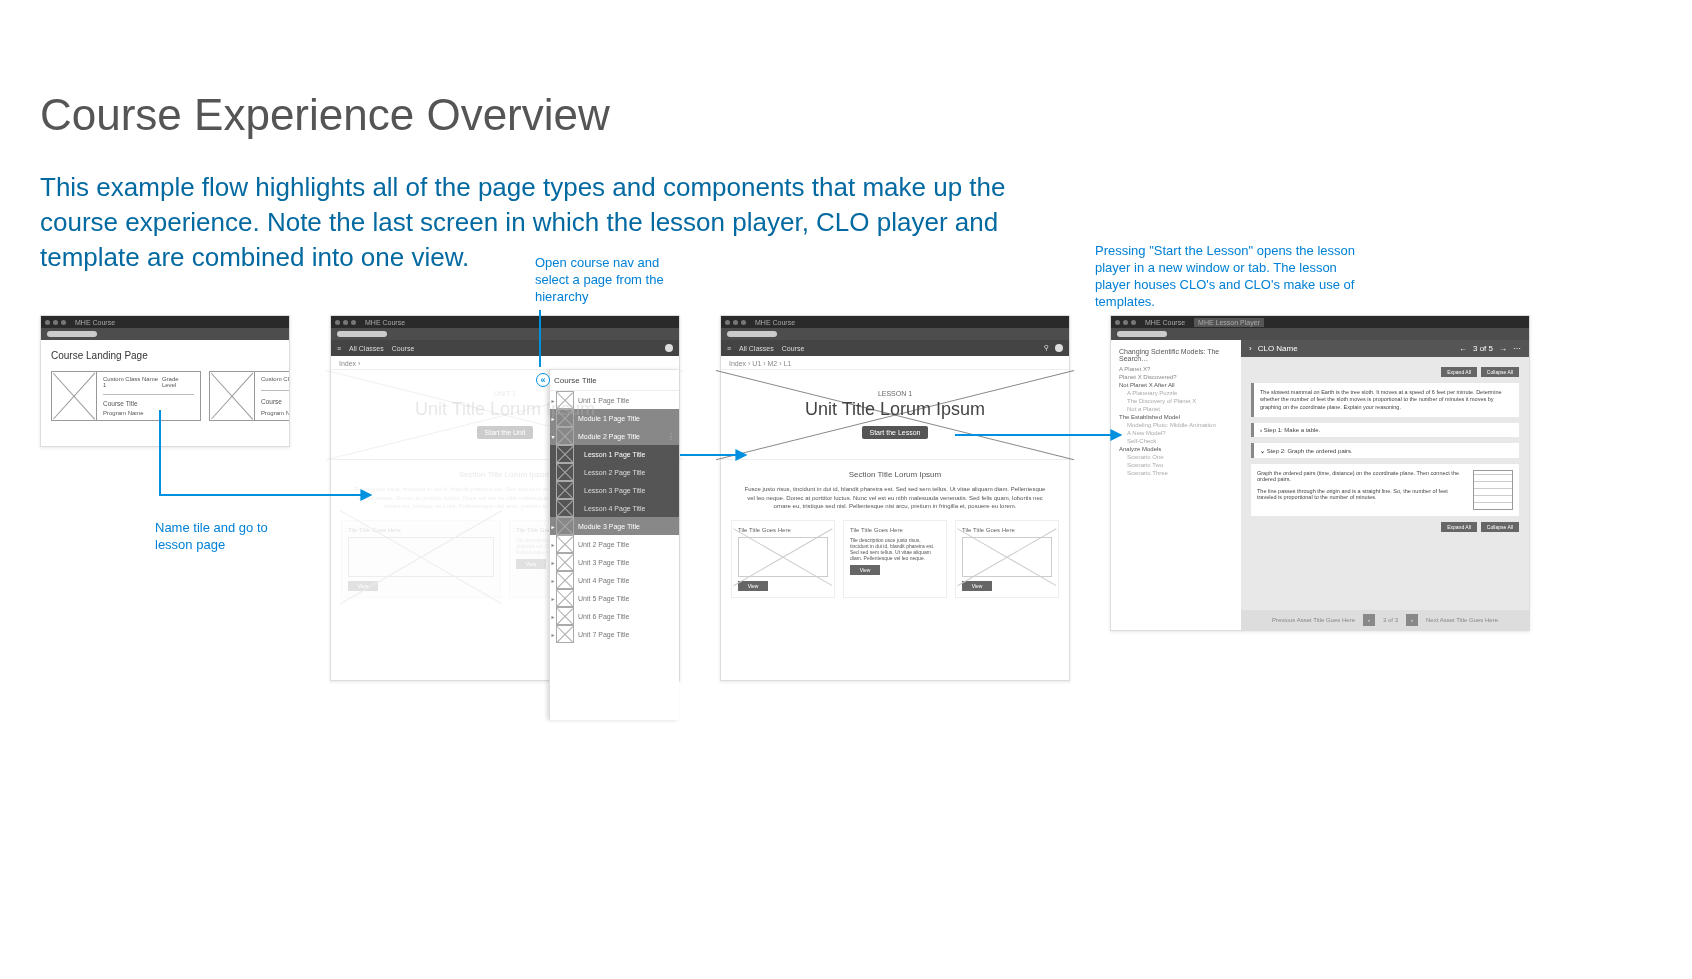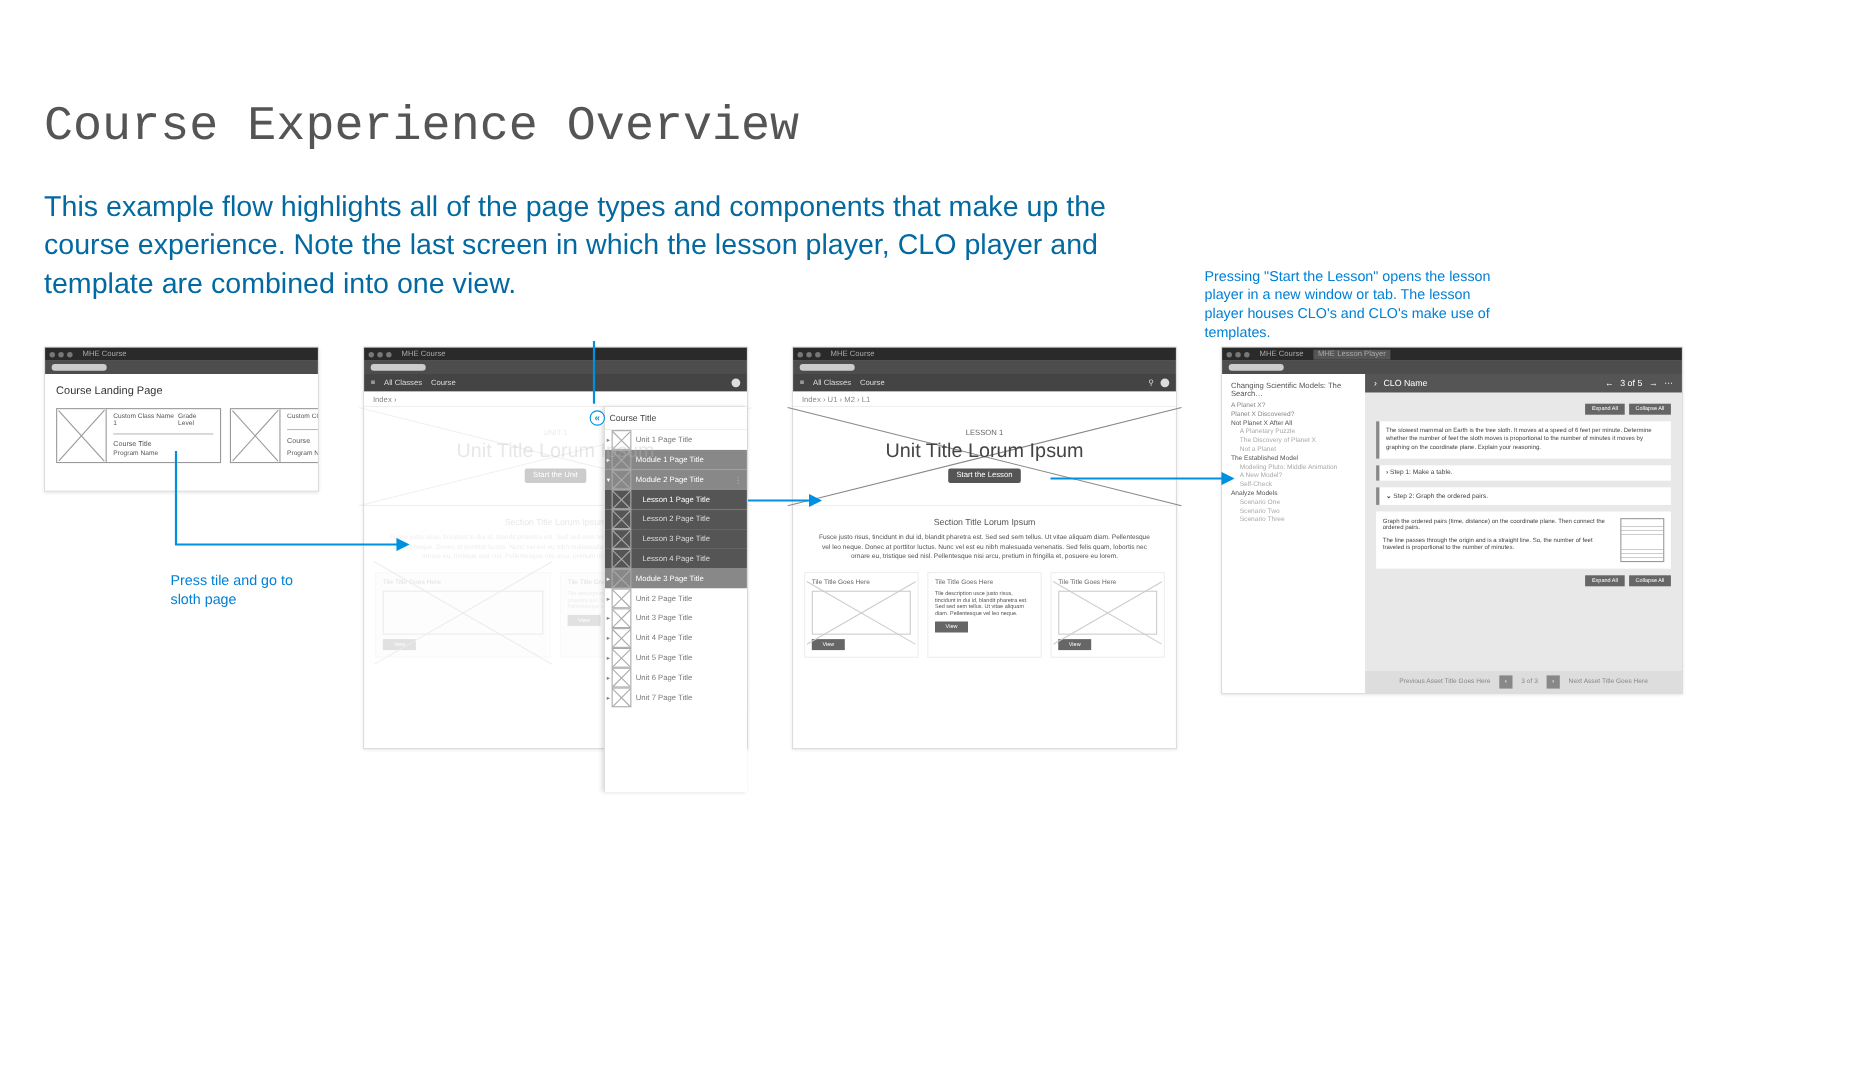--- a/index.html
+++ b/index.html
@@ -10,21 +10,20 @@
     height: 979px;
     padding: 90px 40px 40px 40px;
     color: #555;
     overflow: hidden;
   }
   h1 {
     font-size: 44px;
     font-weight: 300;
     color: #555;
     margin-bottom: 30px;
-    font-family: Liberation Mono, monospace;
   }
   .intro {
     font-size: 26px;
     font-weight: 300;
     color: #0369a1;
     line-height: 1.35;
     max-width: 980px;
     margin-bottom: 40px;
   }
 
@@ -212,21 +211,22 @@
   svg.overlay { position:absolute; top:0; left:0; pointer-events:none; overflow:visible;}
 </style>
 </head>
 <body>
 
 <h1>Course Experience Overview</h1>
 <p class="intro">This example flow highlights all of the page types and components that make up the course experience. Note the last screen in which the lesson player, CLO player and template are combined into one view.</p>
 
 <div class="flow">
 
-  <div class="annotation" style="top:205px; left:115px; width:130px;">Press tile and go to sloth page</div>
+  <div class="annotation" style="top:-60px; left:495px; width:150px;">Open course nav and select a page from the hierarchy</div>
+  <div class="annotation" style="top:205px; left:115px; width:130px;">Name tile and go to lesson page</div>
   <div class="annotation" style="top:-72px; left:1055px; width:260px;">Pressing "Start the Lesson" opens the lesson player in a new window or tab. The lesson player houses CLO's and CLO's make use of templates.</div>
 
   <div class="browser p1" style="margin-top:0px;">
     <div class="titlebar">
       <span class="dot"></span>
         <span class="dot"></span>
         <span class="dot"></span>
       <span style="margin-left:6px;">MHE Course</span>
     </div>
     <div class="urlbar">

